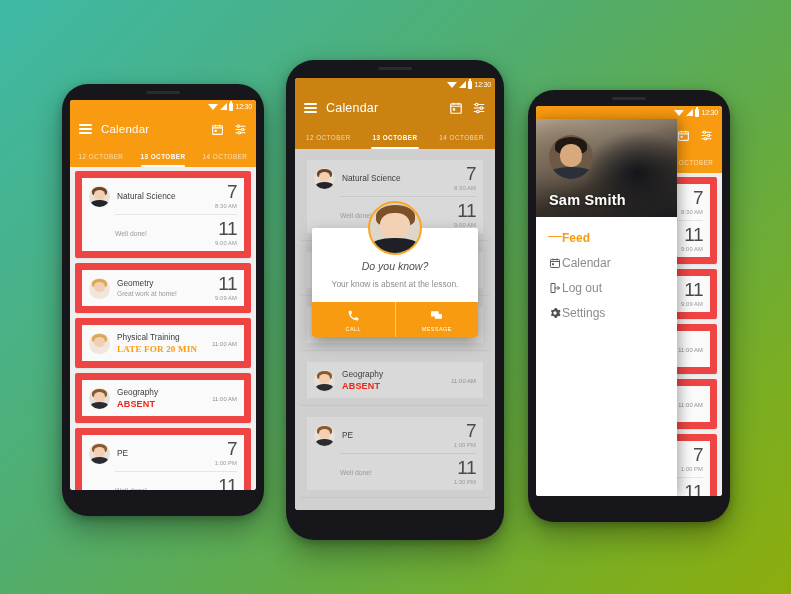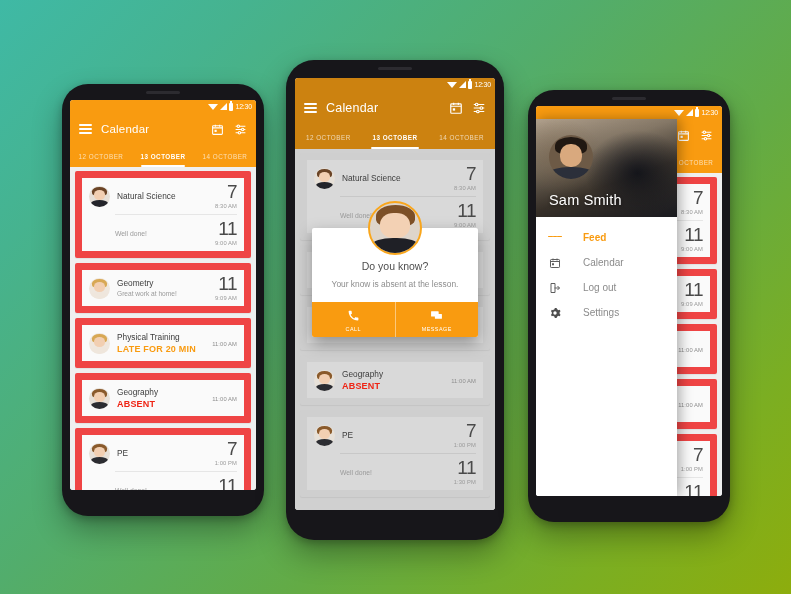--- a/index.html
+++ b/index.html
@@ -77,37 +77,37 @@
   .avatar .body{position:absolute;left:8%;right:8%;bottom:0;height:32%;border-radius:48% 48% 0 0;}
   .av-boy  .hair{background:#6b4426;} .av-boy  .body{background:#23242a;} .av-boy{background:#e6e0d8;}
   .av-girl .hair{background:#d8a854;} .av-girl .body{background:#efe6dc;} .av-girl{background:#efe7de;}
   .av-boy2 .hair{background:#8a5a2b;} .av-boy2 .body{background:#2b2c31;} .av-boy2{background:#e7e1d9;}
 
   .rowmain{flex:1;min-width:0;}
   .subject{font-size:8.3px;color:#3c3c3c;line-height:1.25;}
   .note{font-size:6.6px;color:#9a9a9a;line-height:1.3;margin-top:1px;}
   .note-only{font-size:6.8px;color:#9a9a9a;}
   .status{font-size:9px;font-weight:bold;letter-spacing:.2px;margin-top:1px;}
-  .status.late{color:#f99b10;}
+  .status.late{color:#f99b10;font-family:Liberation Serif, serif;}
   .status.absent{color:#ef2414;}
 
   .rowright{text-align:right;flex:0 0 auto;padding-left:6px;}
   .grade{font-size:19px;color:#4a4a4a;line-height:.95;font-weight:300;letter-spacing:-.5px;}
   .time{font-size:5.8px;color:#9a9a9a;margin-top:2px;letter-spacing:.1px;}
   .time-top{font-size:5.8px;color:#8e8e8e;letter-spacing:.1px;padding-top:2px;}
   .dialog{position:absolute;left:17px;right:17px;top:150px;background:#fff;border-radius:2px;
           box-shadow:0 6px 16px rgba(0,0,0,.35);}
   .dlg-av{position:absolute;left:50%;top:-27px;transform:translateX(-50%);
           width:54px;height:54px;border-radius:50%;border:2px solid #f9a61c;background:#ded5cb;
           overflow:hidden;}
   .dlg-av .hair{position:absolute;left:11%;right:11%;top:4%;height:44%;border-radius:50% 50% 35% 35%;background:#7d5027;}
   .dlg-av .face{position:absolute;left:20%;right:20%;top:20%;height:50%;border-radius:45%;background:#f3d1b4;}
   .dlg-av .body{position:absolute;left:4%;right:4%;bottom:0;height:30%;border-radius:46% 46% 0 0;background:#1f2026;}
   .dlg-body{padding:32px 14px 12px;text-align:center;}
-  .dlg-title{font-size:10.5px;color:#4e4e4e;margin-bottom:6px;}
+  .dlg-title{font-size:10.5px;color:#4e4e4e;margin-bottom:6px;font-style:italic;}
   .dlg-text{font-size:8.4px;color:#8d8d8d;line-height:1.45;}
   .dlg-actions{display:flex;background:#f99b10;border-radius:0 0 2px 2px;overflow:hidden;}
   .dlg-btn{flex:1;padding:7px 0 5px;display:flex;flex-direction:column;align-items:center;gap:3px;color:#fff;}
   .dlg-btn + .dlg-btn{border-left:1px solid rgba(255,255,255,.45);}
   .dlg-btn span{font-size:5.4px;letter-spacing:.5px;}
 
   
   .drawer{position:absolute;left:0;top:13px;bottom:0;width:76%;background:#fff;
           box-shadow:3px 0 12px rgba(0,0,0,.32);display:flex;flex-direction:column;}
   .drawer-head{height:98px;position:relative;overflow:hidden;
@@ -116,26 +116,26 @@
        radial-gradient(ellipse 45% 55% at 16% 38%, rgba(140,120,95,.75), rgba(140,120,95,0) 70%),
        linear-gradient(160deg,#b9a893 0%,#8d7f6d 34%,#4a4137 62%,#23242b 100%);
     filter:blur(0px);}
   .drawer-head:before{content:"";position:absolute;inset:0;
        background:linear-gradient(180deg,rgba(0,0,0,.05),rgba(0,0,0,.28));}
   .dh-av{position:absolute;left:13px;top:16px;width:44px;height:44px;border-radius:50%;
          overflow:hidden;background:#6d5a46;}
   .dh-av .hair{position:absolute;left:14%;right:14%;top:4%;height:40%;border-radius:50% 50% 30% 30%;background:#201812;}
   .dh-av .face{position:absolute;left:24%;right:24%;top:20%;height:52%;border-radius:45%;background:#d9a97e;}
   .dh-av .body{position:absolute;left:2%;right:2%;bottom:0;height:28%;border-radius:46% 46% 0 0;background:#2b2f3a;}
-  .dh-name{position:absolute;left:13px;bottom:9px;color:#fff;font-size:14.5px;font-weight:normal;
+  .dh-name{position:absolute;left:13px;bottom:9px;color:#fff;font-size:14.5px;font-weight:bold;
            text-shadow:0 1px 3px rgba(0,0,0,.5);letter-spacing:.2px;margin-top:13px;}
   .drawer-list{padding:8px 0;background:#fff;flex:1;}
   .dl-item{display:flex;align-items:center;height:25px;padding:0 0 0 12px;}
   .dl-ico{width:14px;height:14px;flex:0 0 14px;display:flex;align-items:center;justify-content:center;}
-  .dl-label{font-size:10px;color:#8b8b8b;margin-left:21px;}
+  .dl-label{font-size:12px;color:#8b8b8b;}
   .dl-item.active .dl-label{color:#f99b10;font-weight:bold;}
   .bars i{display:block;height:1.6px;background:#f99b10;border-radius:1px;margin-bottom:2px;}
   .bars i:nth-child(1){width:11px;} .bars i:nth-child(2){width:11px;} .bars i:nth-child(3){width:11px;}
 </style>
 </head>
 <body>
 
 <div class="phone" id="phone-left">
   <div class="speaker"></div>
   <div class="screen">

